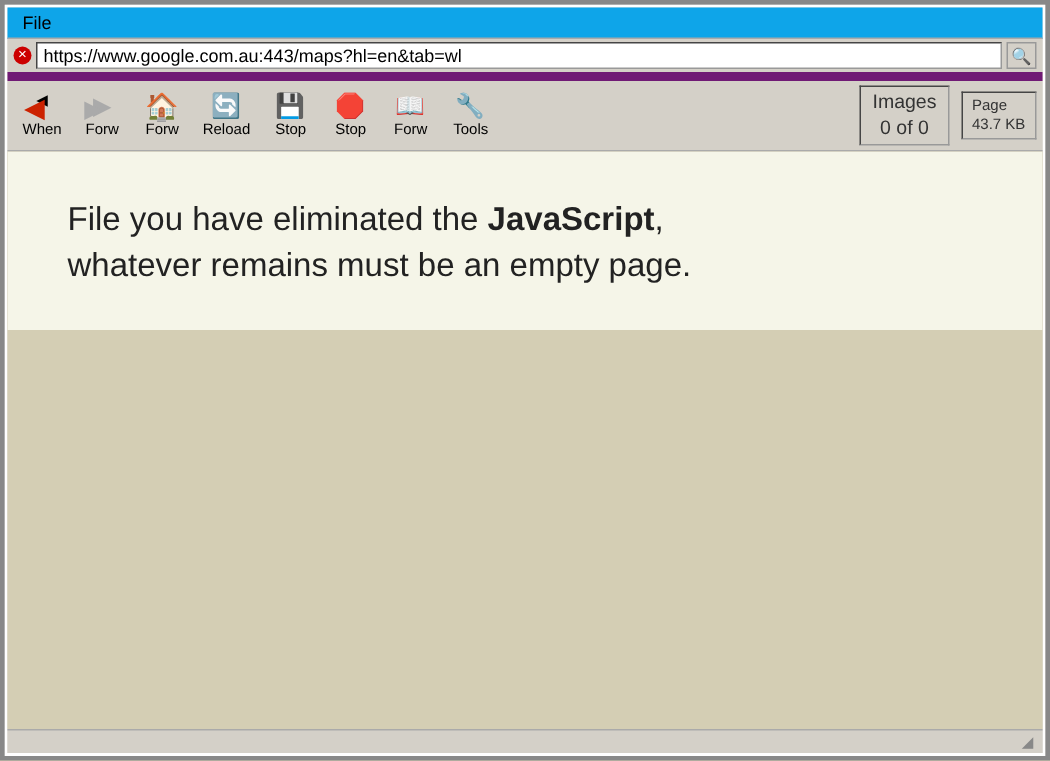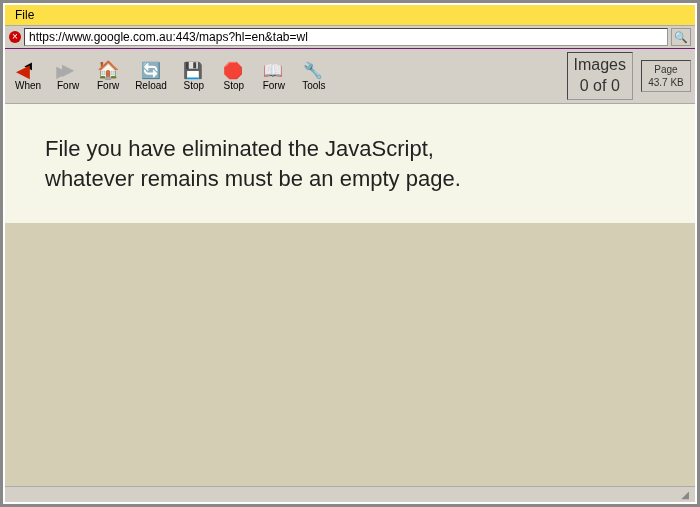--- a/index.html
+++ b/index.html
@@ -19,40 +19,40 @@
       margin: 3px;
       background: #d4d0c8;
       border: 2px solid #fff;
       outline: 1px solid #888;
       display: flex;
       flex-direction: column;
     }
 
     
     .menu-bar {
-      background: #fde047;
+      background: #0ea5e9;
       padding: 2px 4px;
       display: flex;
       align-items: flex-start;
       font-size: 12px;
       border-bottom: 1px solid #aaa;
     }
 
     .menu-item {
       padding: 1px 6px;
       cursor: pointer;
     }
 
     
     .address-bar {
       background: #d4d0c8;
       padding: 2px 4px;
       display: flex;
       align-items: center;
-      border-bottom: 1px solid #701a75;
+      border-bottom: 6px solid #701a75;
       gap: 3px;
     }
 
     .address-stop-icon {
       width: 12px;
       height: 12px;
       background: #c00;
       border-radius: 50%;
       display: flex;
       align-items: center;
@@ -228,21 +228,21 @@
     }
 
     .main-message {
       font-size: 22px;
       color: #222;
       line-height: 1.4;
       margin-bottom: 8px;
     }
 
     .main-message strong {
-      font-weight: normal;
+      font-weight: bold;
     }
 
     .enable-link {
       color: #1a0dab;
       font-size: 13px;
       text-decoration: none;
       cursor: pointer;
     }
 
     .content-tan {
@@ -270,32 +270,32 @@
       align-items: center;
       justify-content: center;
       font-size: 10px;
       color: #888;
     }
 
     .toolbar-images-info {
       display: flex;
       flex-direction: column;
       align-items: center;
-      font-size: 16px;
+      font-size: 13px;
       line-height: 1.3;
       color: #333;
       border: 1px inset #999;
       padding: 2px 6px;
       min-width: 60px;
     }
 
     .toolbar-page-info {
       display: flex;
       flex-direction: column;
-      align-items: center;
+      align-items: flex-start;
       font-size: 10px;
       line-height: 1.3;
       color: #333;
       border: 1px inset #999;
       padding: 2px 6px;
       min-width: 50px;
     }
   </style>
 </head>
 <body>

